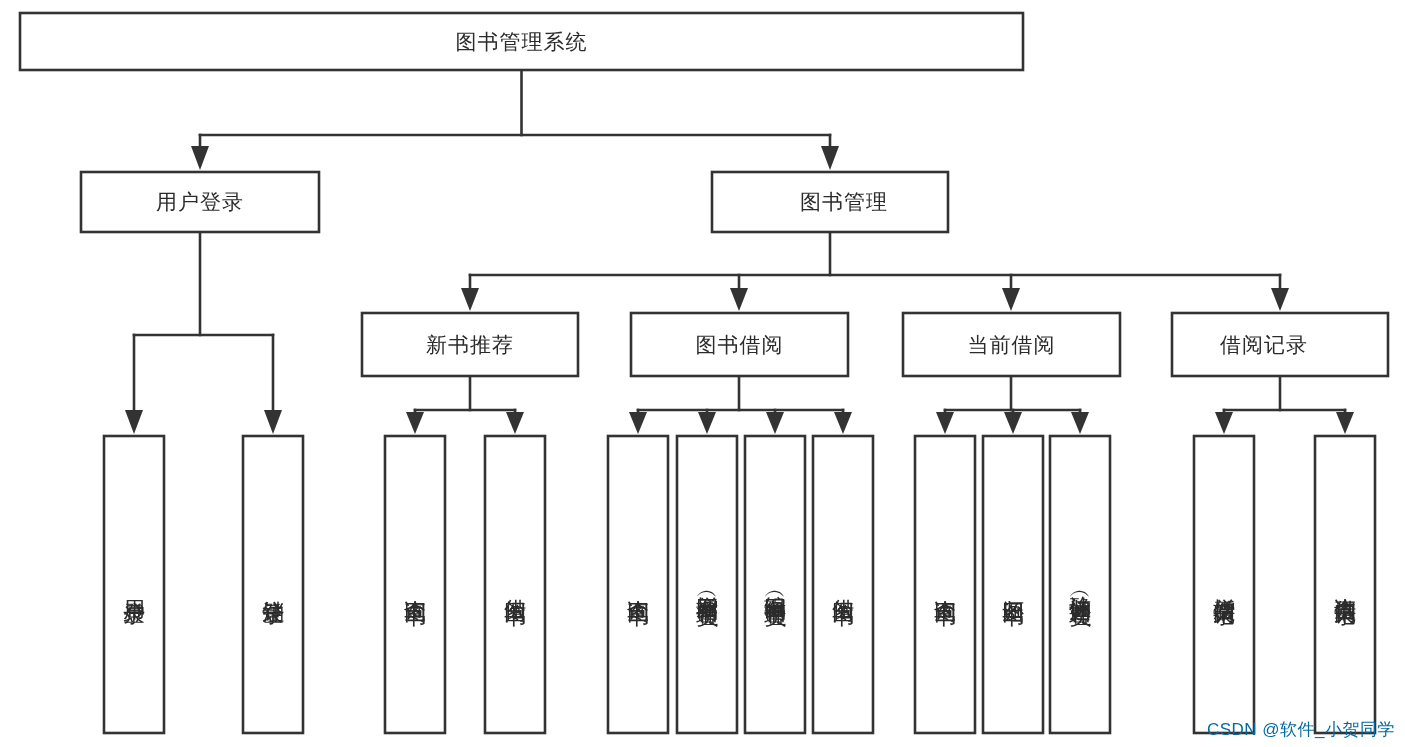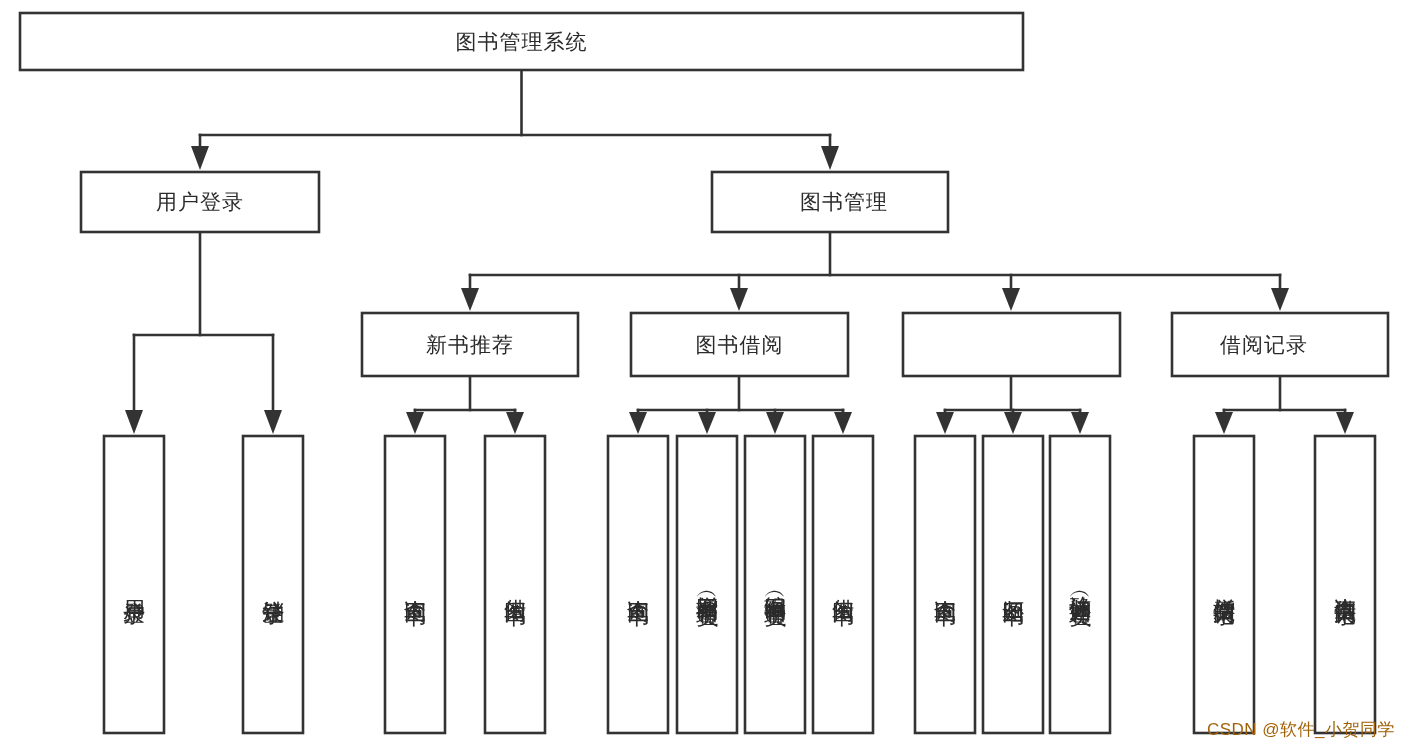--- a/index.html
+++ b/index.html
@@ -65,21 +65,21 @@
     color: #2b2b2b;
     white-space: nowrap;
     pointer-events: none;
   }
   .watermark {
     position: absolute;
     right: 10px;
     bottom: 6px;
     font-family: "Liberation Sans", "DejaVu Sans", sans-serif;
     font-size: 17px;
-    color: #a16207;
+    color: #0369a1;
     letter-spacing: 0.5px;
     white-space: nowrap;
   }
 </style>
 </head>
 <body>
 
 <div id="diagram-root">
 
   <svg class="diagram-canvas" viewBox="0 0 1405 747">
@@ -182,20 +182,21 @@
     <rect class="node-box" x="1315" y="436" width="60" height="297"></rect>
   </svg>
 
   <div class="hlabel-wrap" style="left:20px; top:13px; width:1003px; height:57px;">图书管理系统</div>
 
   <div class="hlabel-wrap" style="left:81px; top:172px; width:238px; height:60px;">用户登录</div>
   <div class="hlabel-wrap" style="left:712px; top:172px; width:264px; height:60px;">图书管理</div>
 
   <div class="hlabel-wrap" style="left:362px; top:313px; width:216px; height:63px;">新书推荐</div>
   <div class="hlabel-wrap" style="left:631px; top:313px; width:217px; height:63px;">图书借阅</div>
+  <div class="hlabel-wrap" style="left:903px; top:313px; width:217px; height:63px;">当前借阅</div>
   <div class="hlabel-wrap" style="left:1172px; top:313px; width:184px; height:63px;">借阅记录</div>
 
   <div class="vlabel-wrap" style="left:104px; top:436px; width:60px; height:297px;">用户登录</div>
   <div class="vlabel-wrap" style="left:243px; top:436px; width:60px; height:297px;">注销登录</div>
   <div class="vlabel-wrap" style="left:385px; top:436px; width:60px; height:297px;">查询图书</div>
   <div class="vlabel-wrap" style="left:485px; top:436px; width:60px; height:297px;">借阅图书</div>
   <div class="vlabel-wrap" style="left:608px; top:436px; width:60px; height:297px;">查询图书</div>
   <div class="vlabel-wrap" style="left:677px; top:436px; width:60px; height:297px;">新增图书（管理员）</div>
   <div class="vlabel-wrap" style="left:745px; top:436px; width:60px; height:297px;">编辑图书（管理员）</div>
   <div class="vlabel-wrap" style="left:813px; top:436px; width:60px; height:297px;">借阅图书</div>

